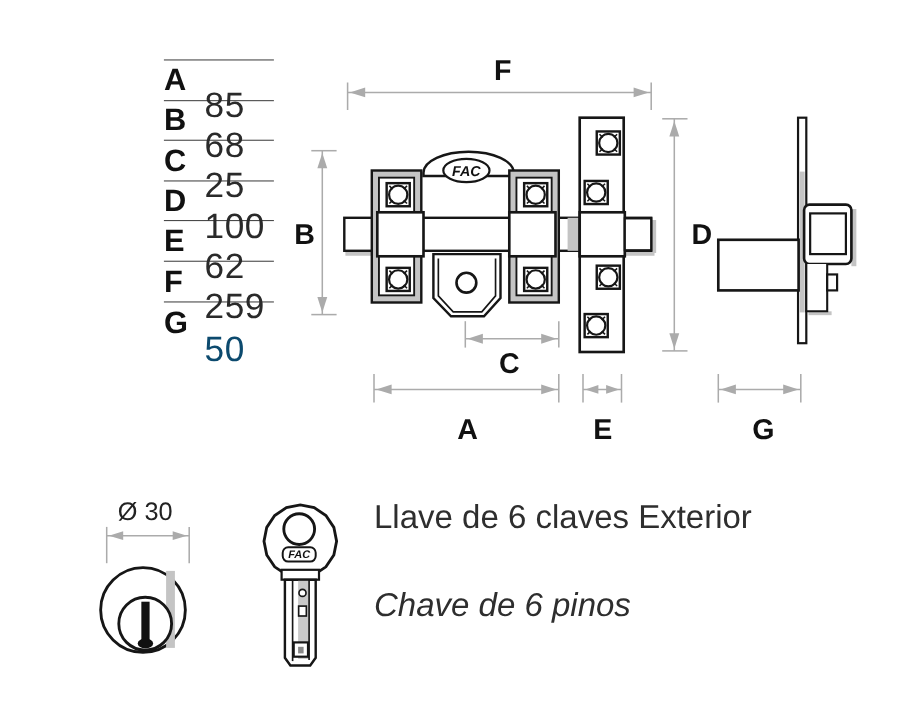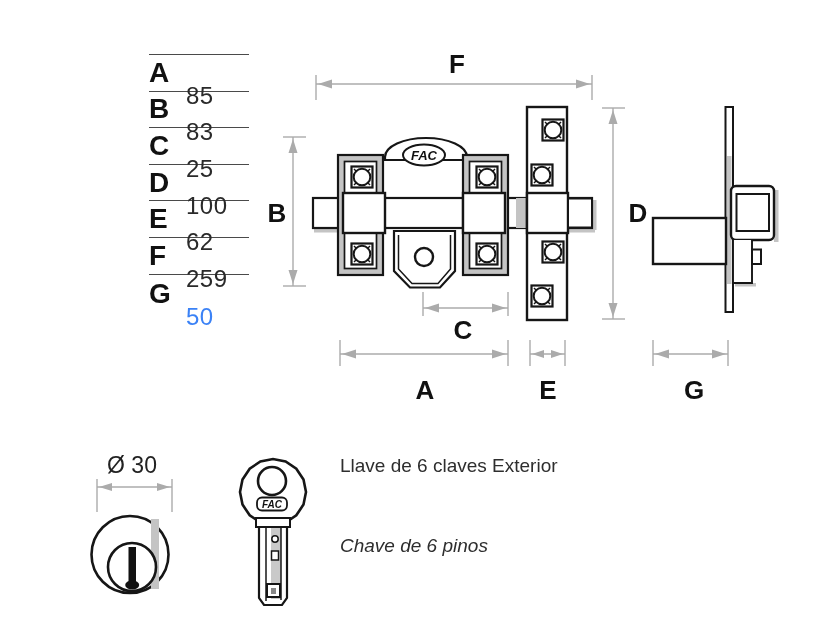--- a/index.html
+++ b/index.html
@@ -10,25 +10,25 @@
   
   .dim-table{position:absolute;left:149px;top:54px;width:100px;}
   .dim-row{
     height:35.6px;border-top:1.4px solid #4a4a4a;
     display:flex;align-items:center;
   }
   .dim-row.rule-bottom{border-bottom:1.4px solid #4a4a4a;}
   .dim-letter{
     font-weight:bold;font-size:28px;color:#111;width:37px;display:inline-block;
   }
-  .dim-value{font-size:24px;color:#2a2a2a;letter-spacing:.5px;margin-top:46px;}
+  .dim-value{font-size:32px;color:#2a2a2a;letter-spacing:.5px;margin-top:46px;}
   .dim-row.no-rule{border-top:none;margin-top:2px;}
-  .dim-value.muted{color:#3b82f6;}
+  .dim-value.muted{color:#0c4a6e;}
   
-  .caption{position:absolute;left:340px;color:#2e2e2e;font-size:19px;line-height:1;}
+  .caption{position:absolute;left:340px;color:#2e2e2e;font-size:30px;line-height:1;}
   .caption.it{font-style:italic;}
   
   svg#drawing{position:absolute;left:0;top:0;}
   .outline{fill:#ffffff;stroke:#161616;}
   .shade{fill:#c4c4c4;stroke:none;}
   .dimline{stroke:#ababab;stroke-width:1.4;fill:none;}
   .dimarrow{fill:#ababab;stroke:none;}
   .dimlabel{font-family:"Liberation Sans",sans-serif;font-weight:bold;font-size:26px;fill:#111;text-anchor:middle;}
   .dialabel{font-family:"Liberation Sans",sans-serif;font-size:23px;fill:#222;text-anchor:middle;}
   .brand{font-family:"Liberation Sans",sans-serif;font-weight:bold;font-style:italic;fill:#111;text-anchor:middle;}
@@ -38,21 +38,21 @@
 
 <div id="stage">
 
   <div class="dim-table">
     <div class="dim-row">
       <span class="dim-letter">A</span>
       <span class="dim-value">85</span>
     </div>
     <div class="dim-row">
       <span class="dim-letter">B</span>
-      <span class="dim-value">83</span>
+      <span class="dim-value">68</span>
     </div>
     <div class="dim-row">
       <span class="dim-letter">C</span>
       <span class="dim-value">25</span>
     </div>
     <div class="dim-row">
       <span class="dim-letter">D</span>
       <span class="dim-value">100</span>
     </div>
     <div class="dim-row">

